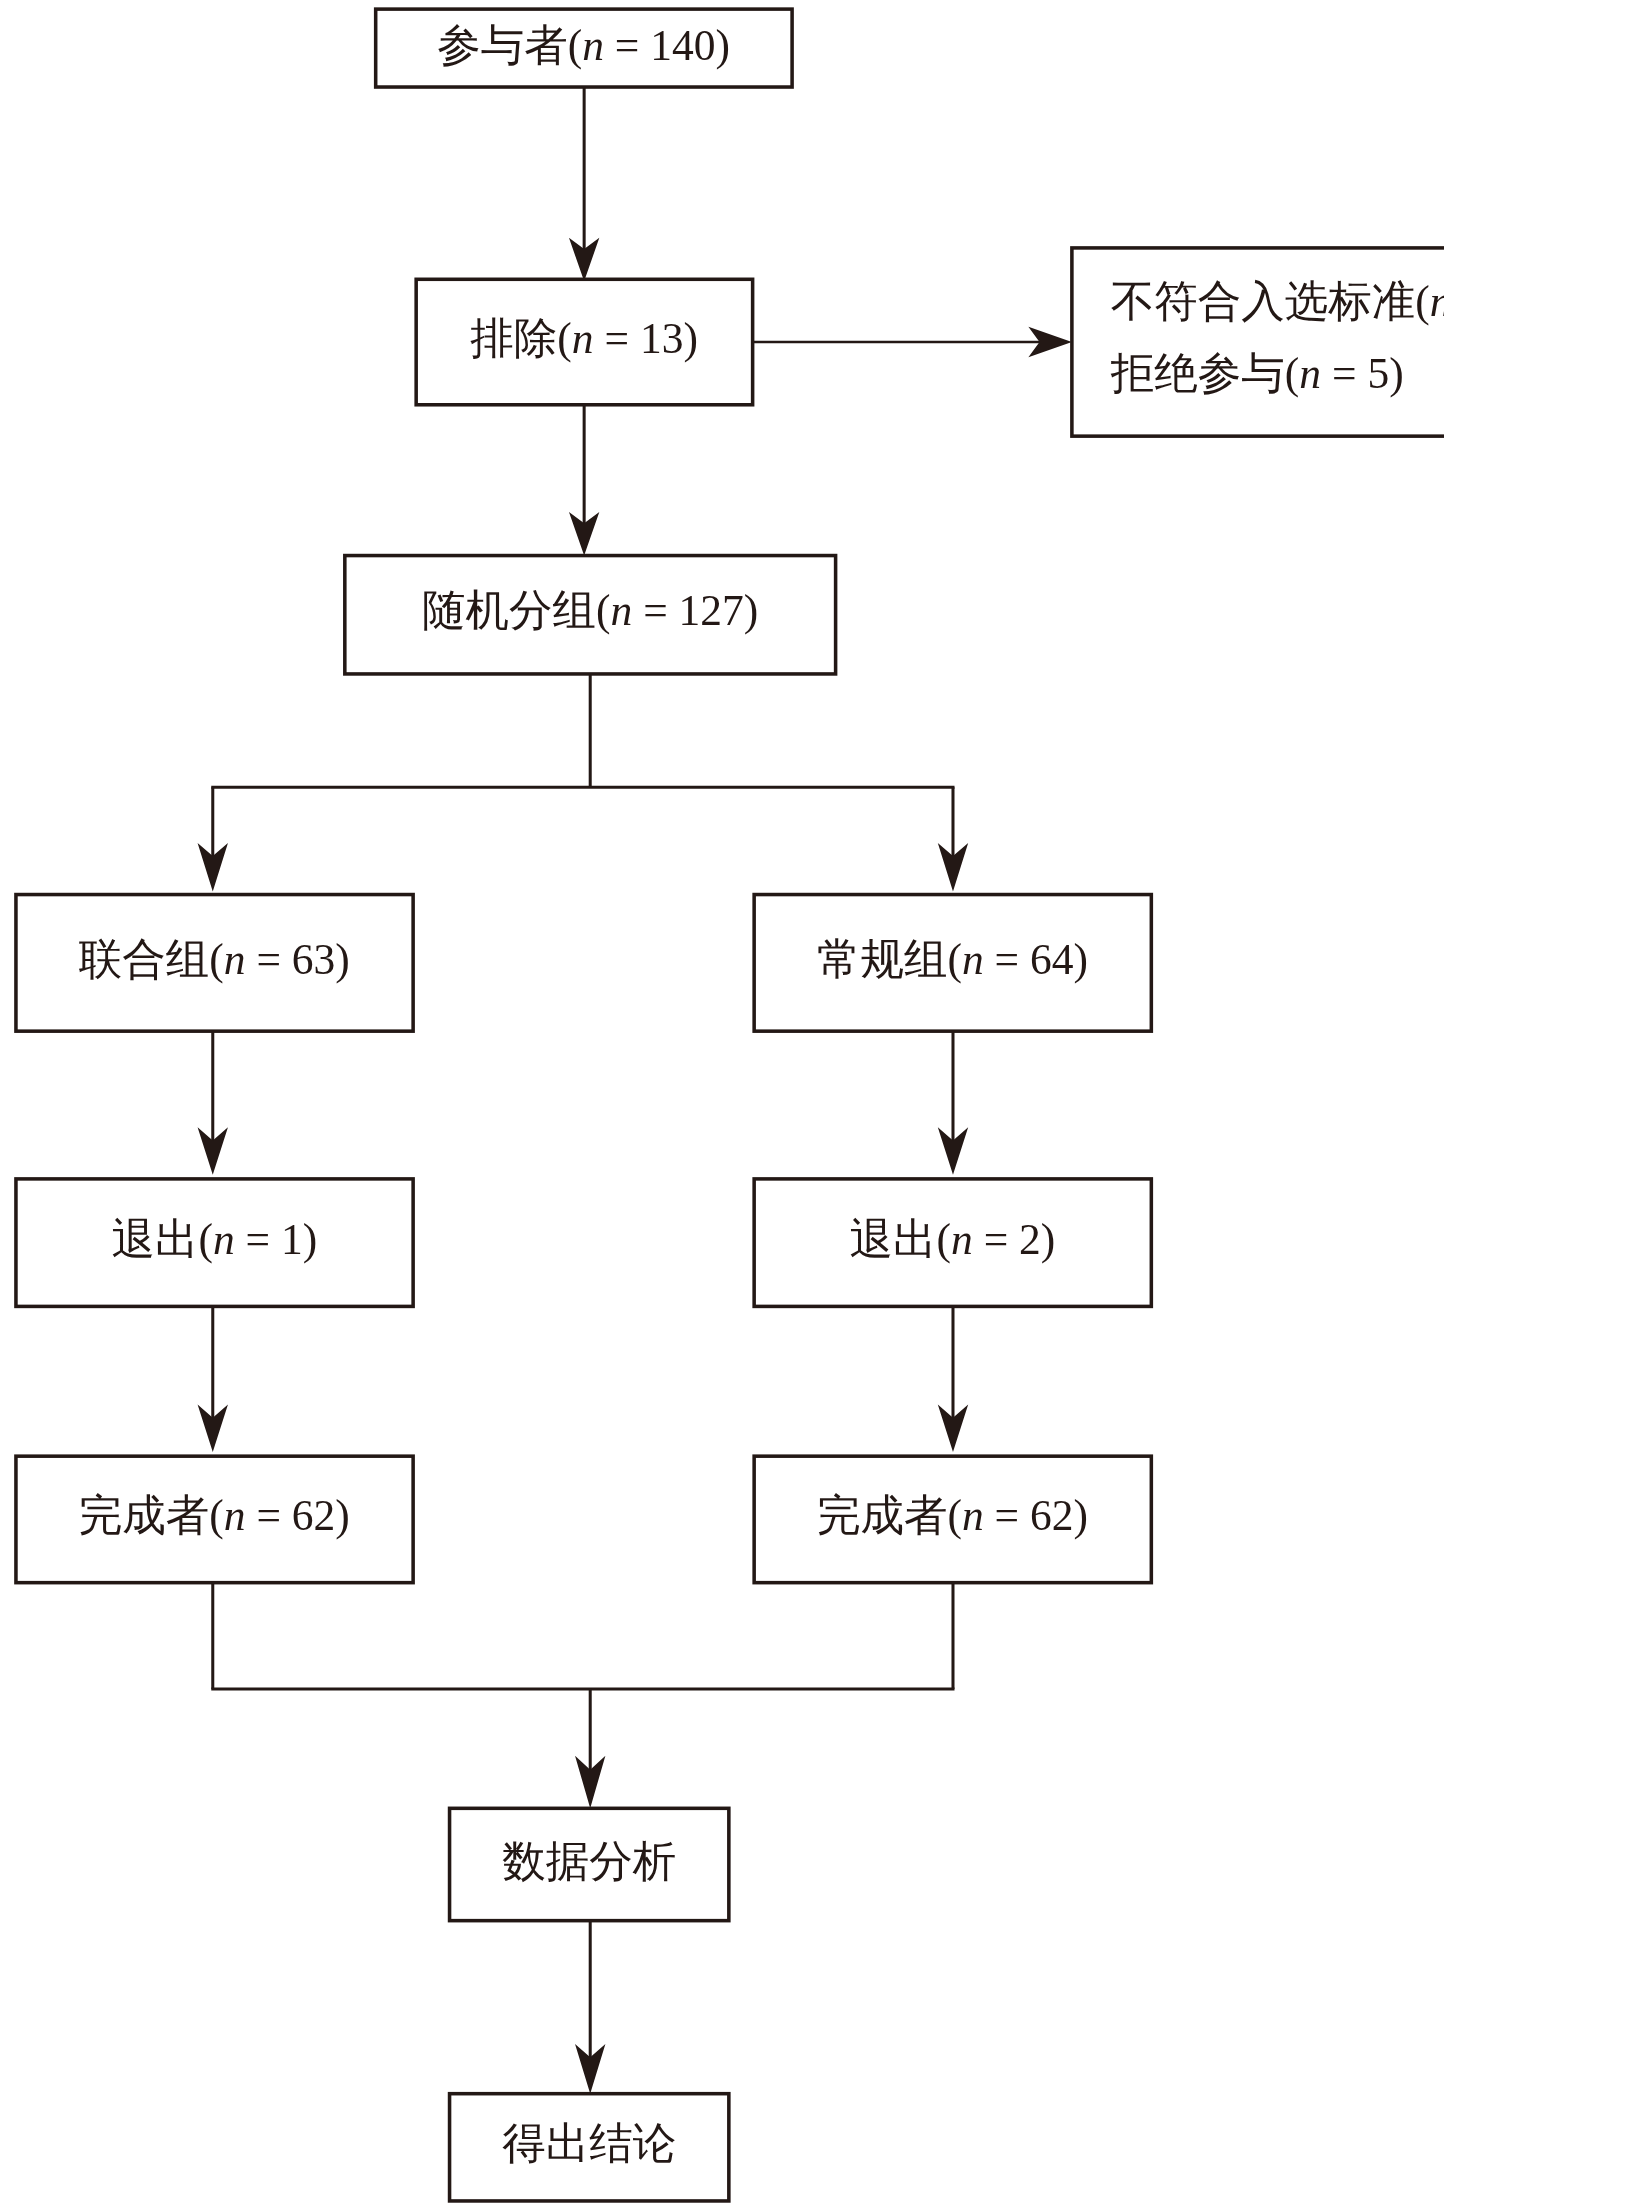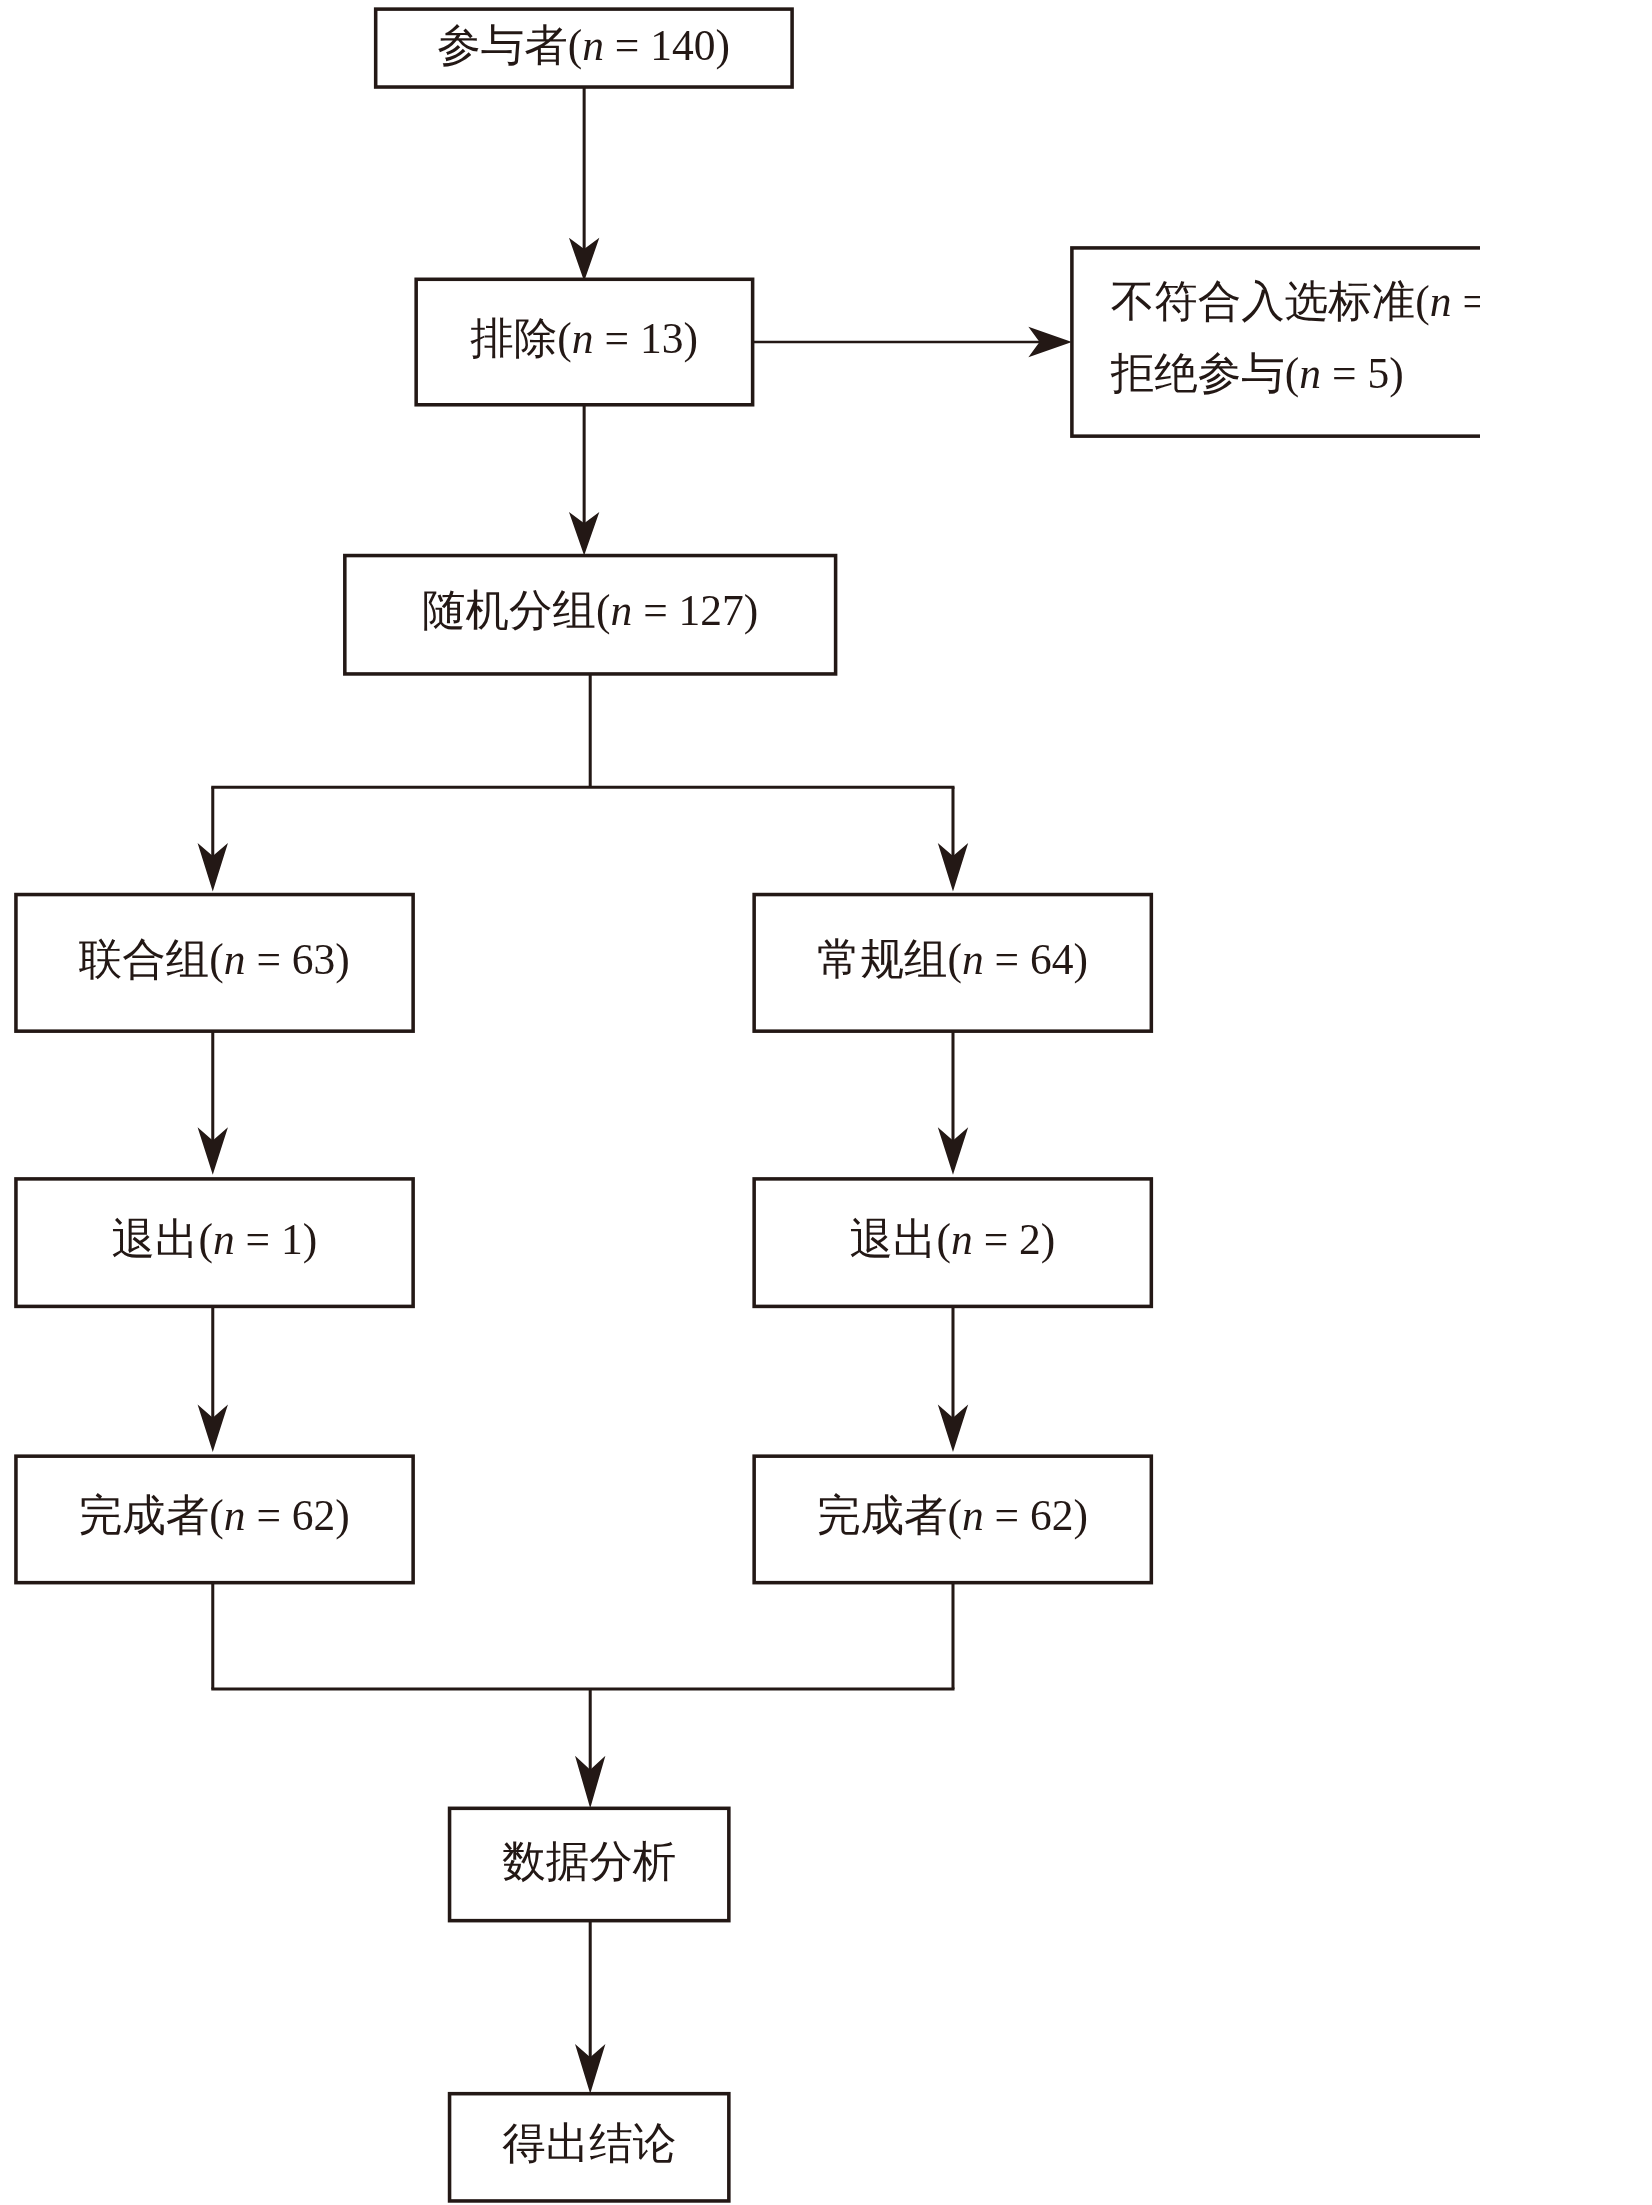--- a/index.html
+++ b/index.html
@@ -10,21 +10,20 @@
   }
   body {
     font-family: "Liberation Serif", "DejaVu Serif", serif;
   }
   #flow-root {
     position: relative;
     width: 1444px;
     height: 2205px;
     background: #ffffff;
     overflow: hidden;
-    padding-left: 36px;
   }
   svg#flow-svg {
     position: absolute;
     top: 0;
     left: 0;
     width: 1653px;
     height: 2205px;
     display: block;
   }
   .box-rect {

